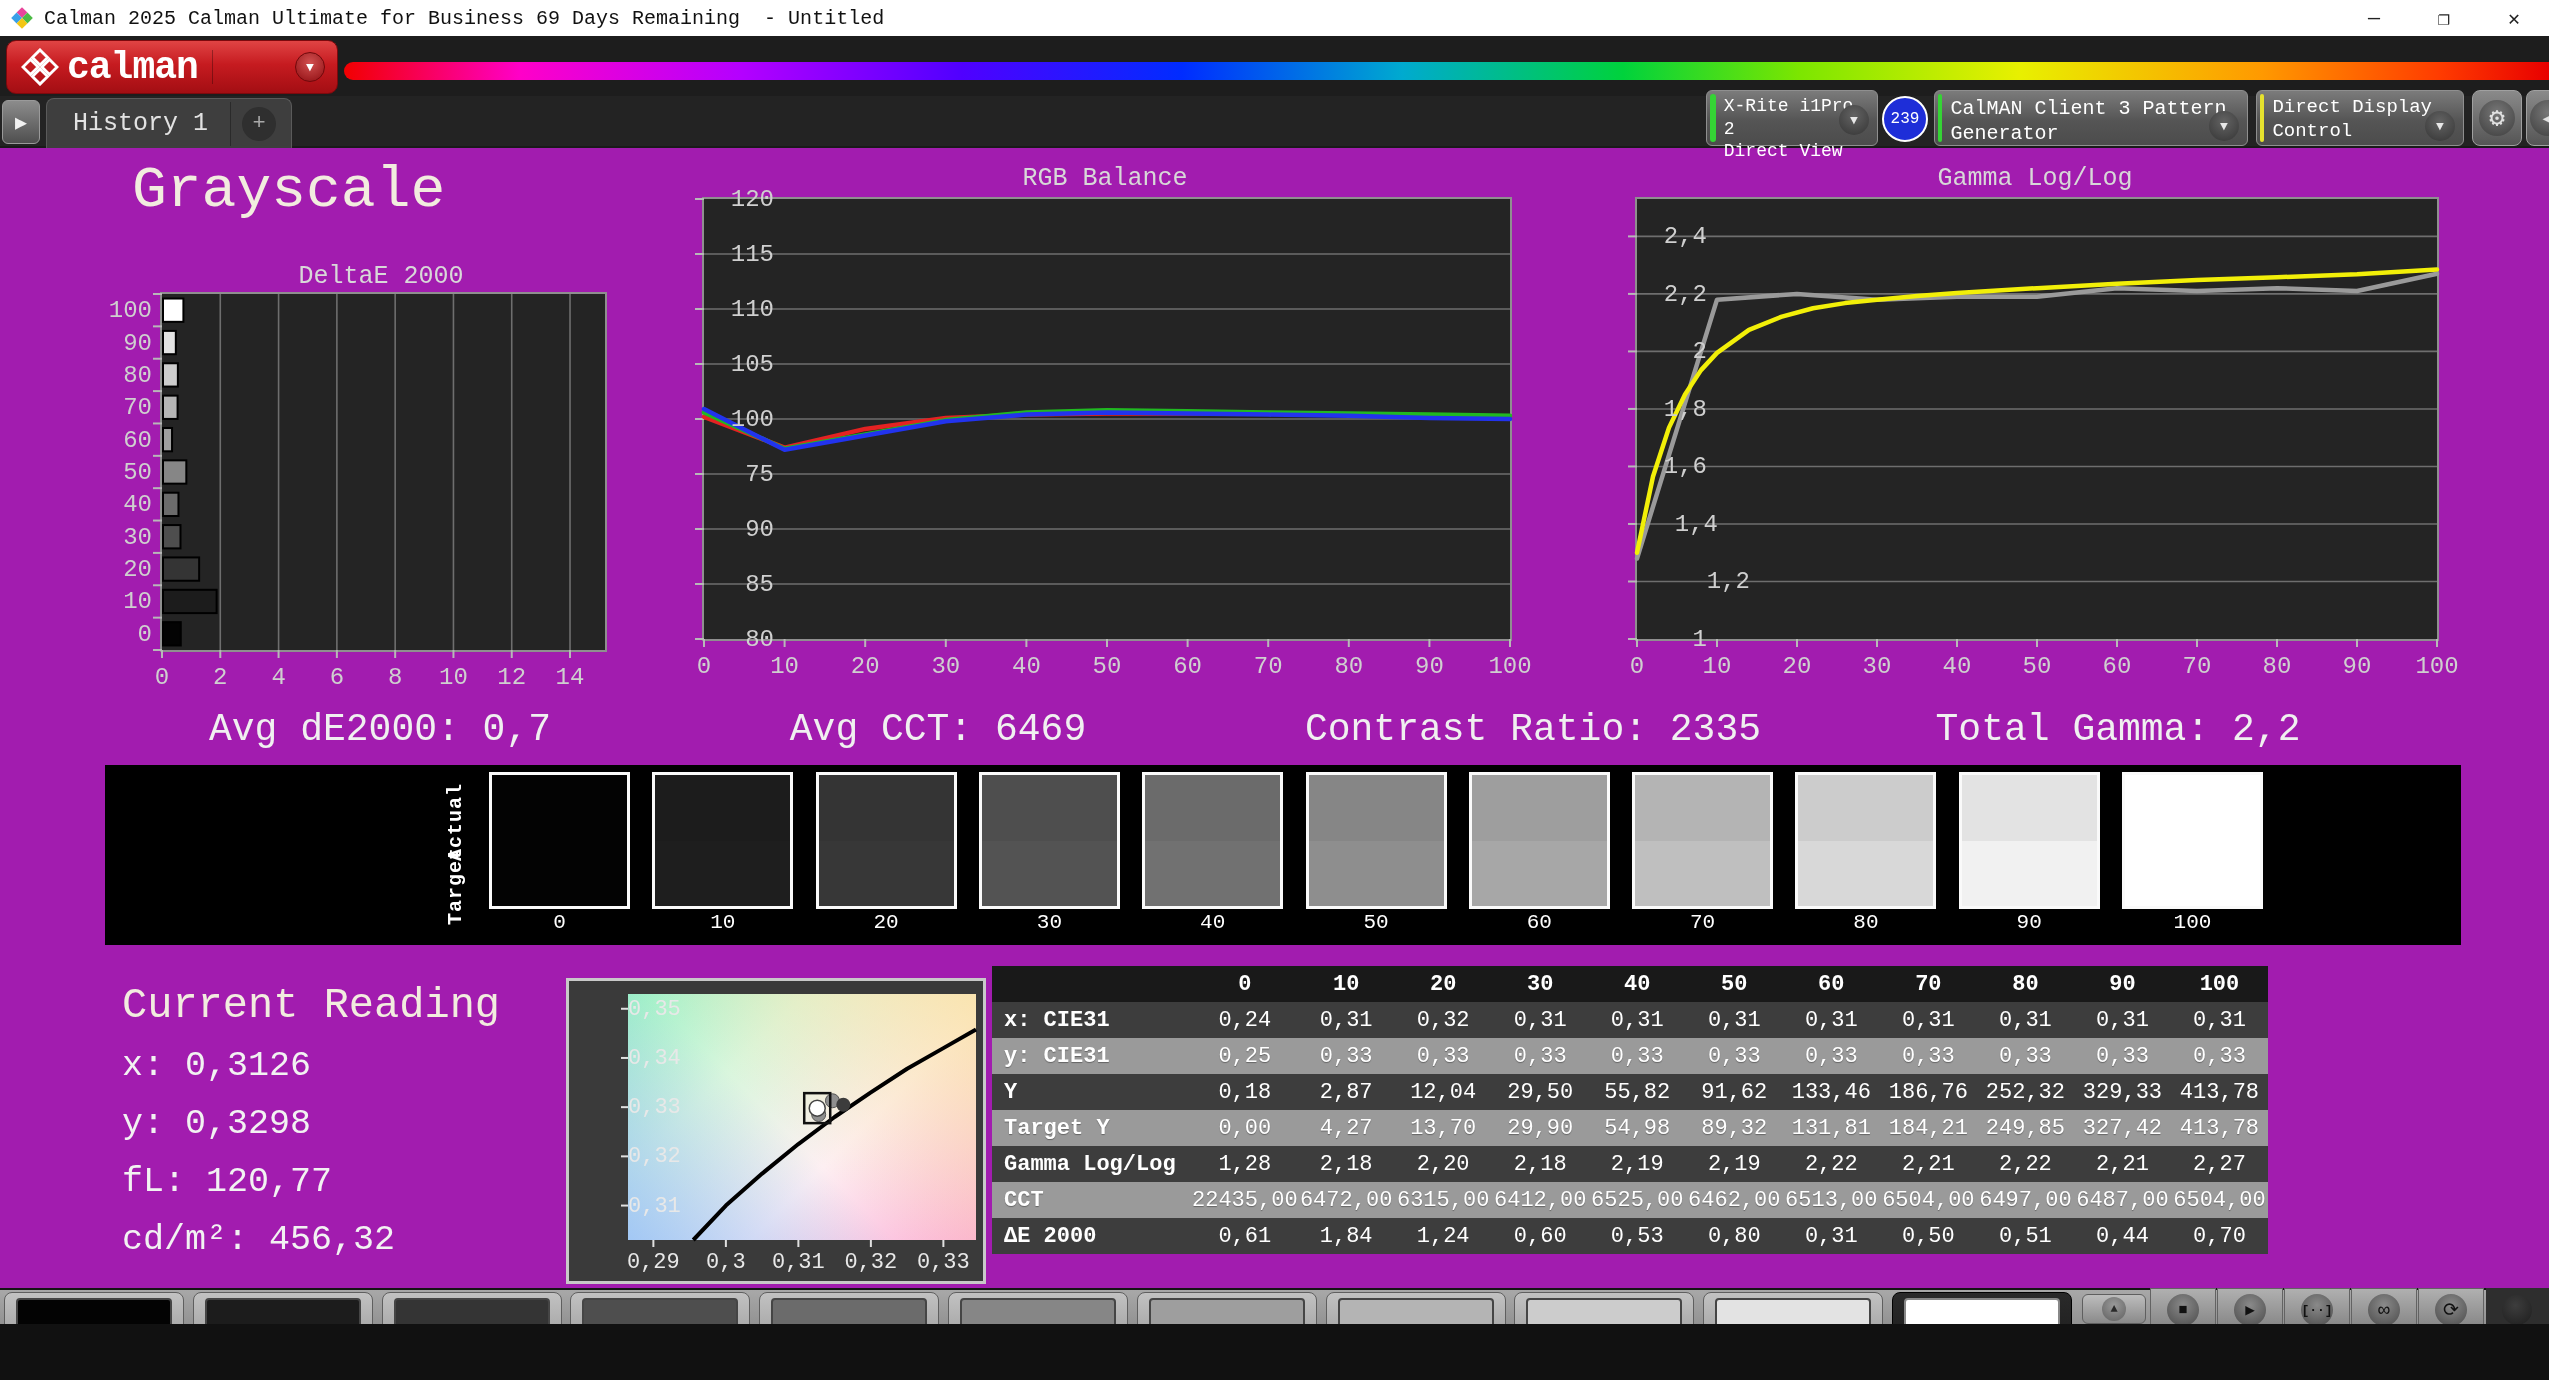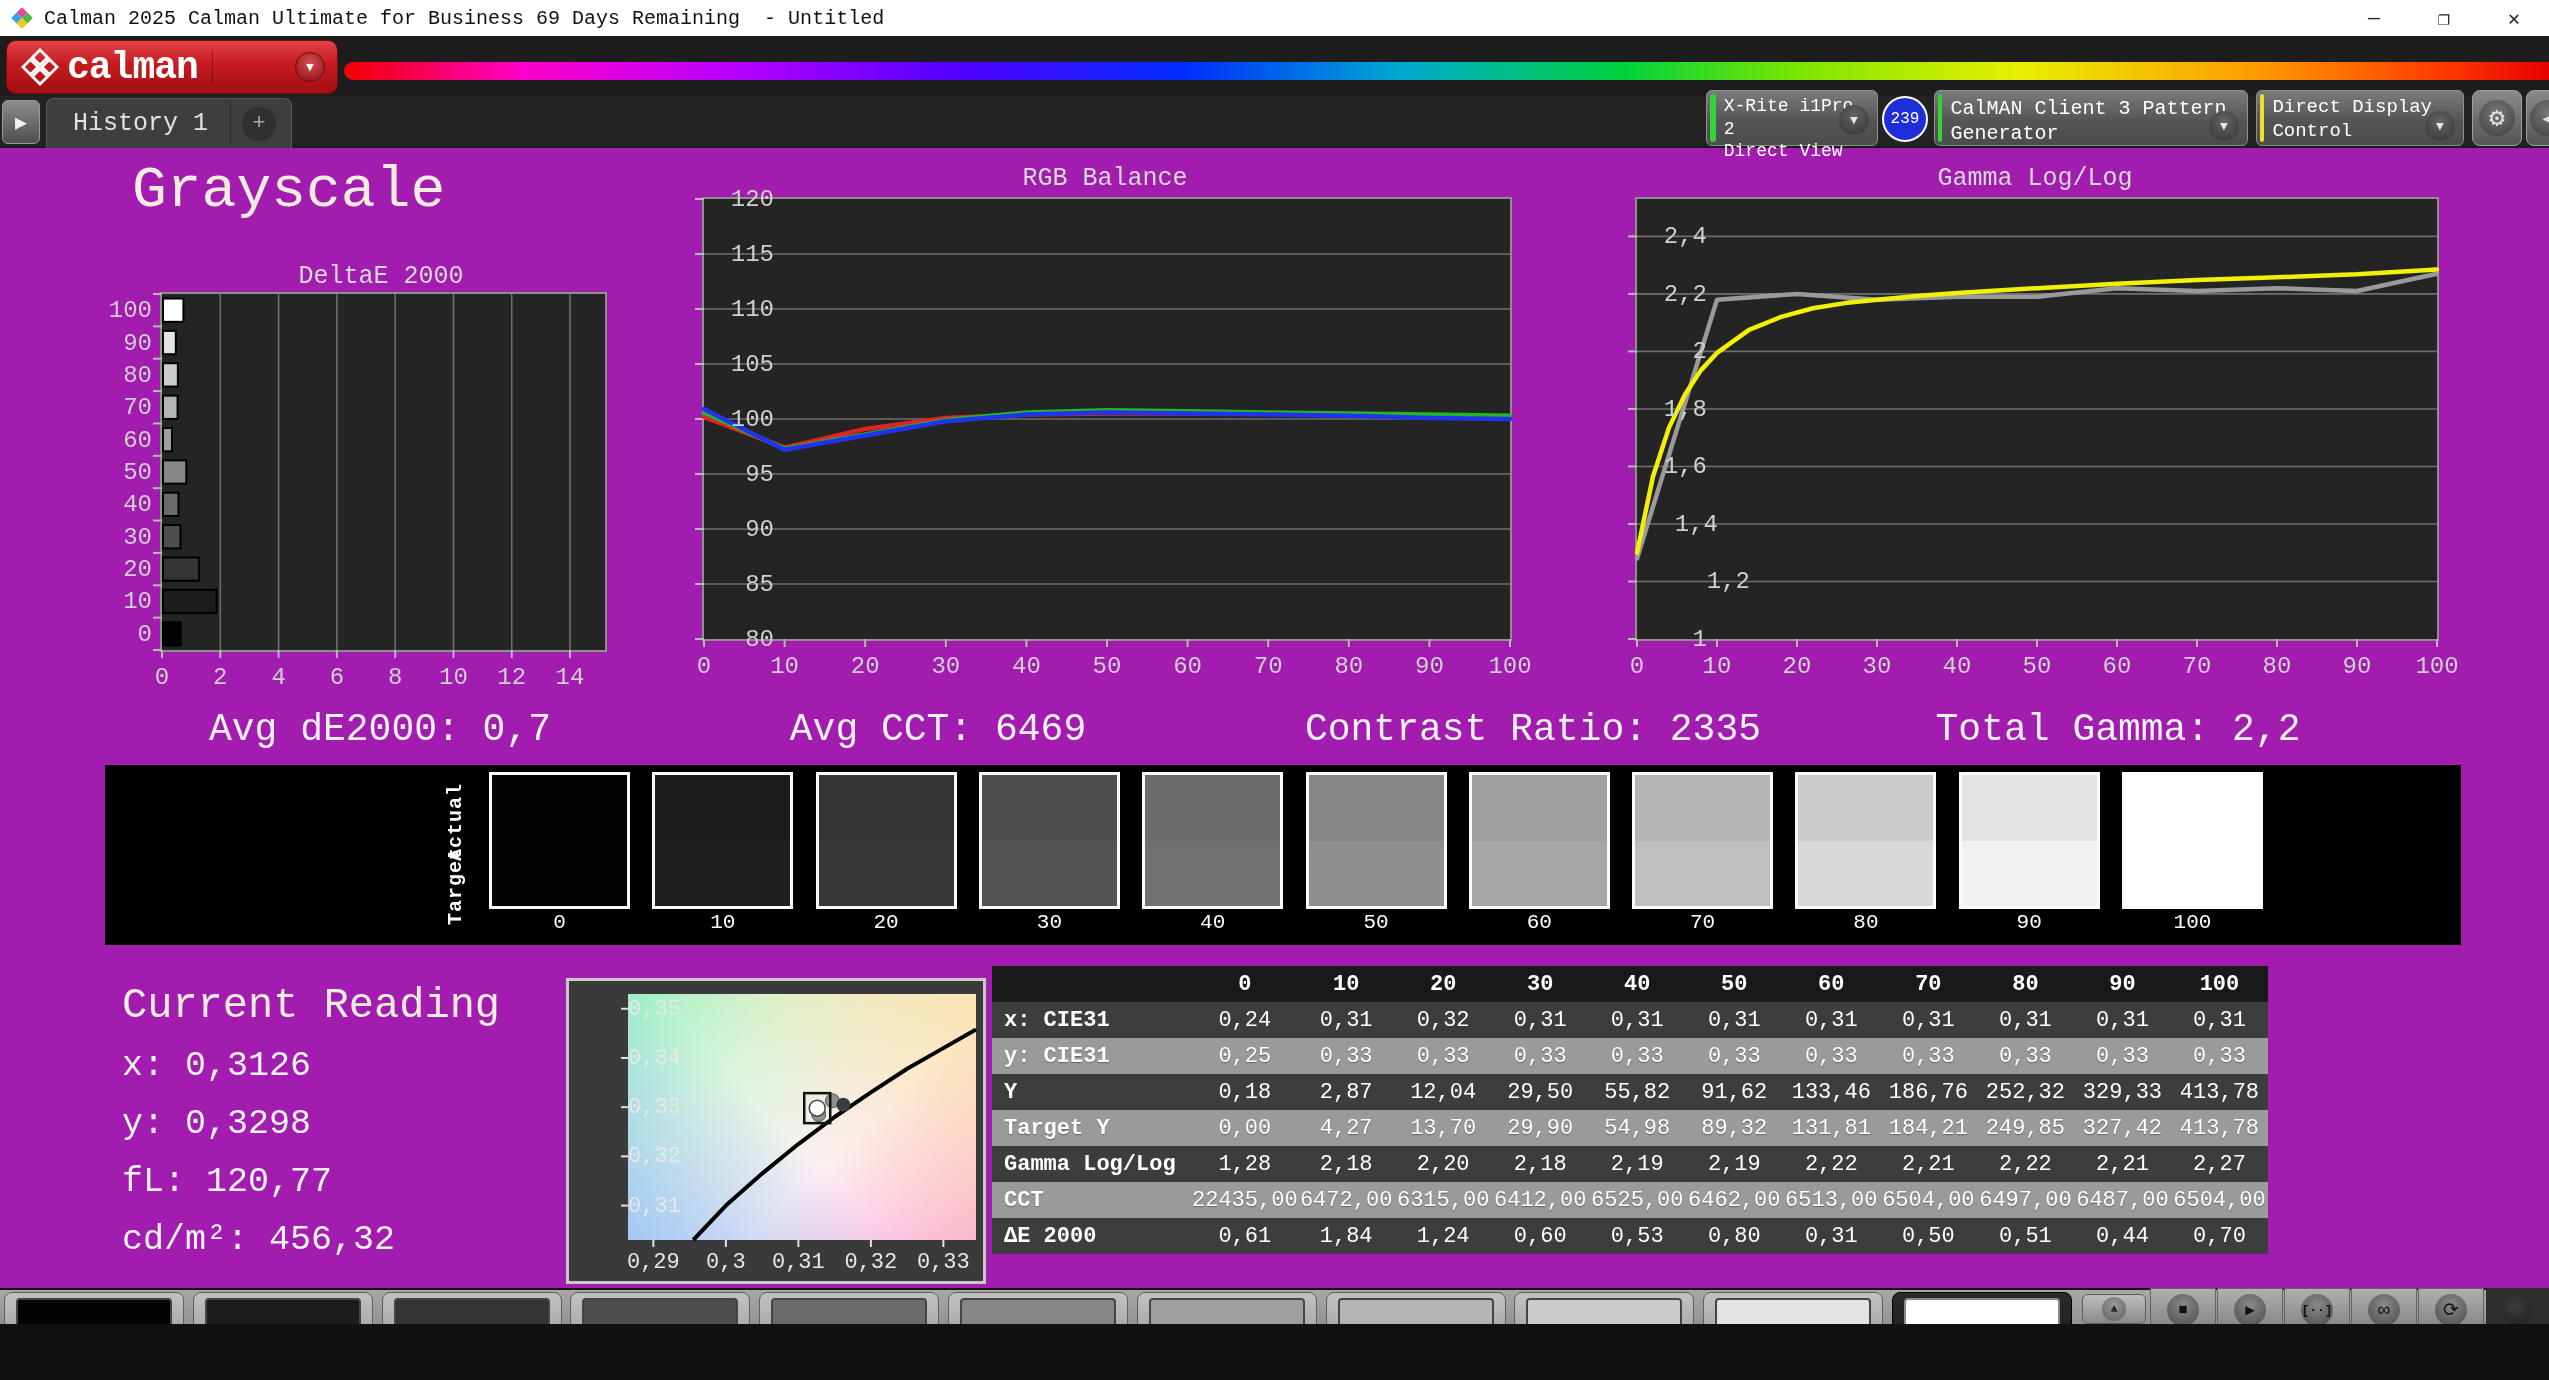--- a/index.html
+++ b/index.html
@@ -324,21 +324,21 @@
         <line x1="644.8000000000001" y1="440" x2="644.8000000000001" y2="448" stroke="#b8b8b8" stroke-width="2"></line>
         <line x1="725.4" y1="440" x2="725.4" y2="448" stroke="#b8b8b8" stroke-width="2"></line>
         <line x1="806" y1="440" x2="806" y2="448" stroke="#b8b8b8" stroke-width="2"></line>
         <polyline points="0,217.79999999999995 80.60000000000001,248.59999999999994 161.20000000000002,229.90000000000006 241.79999999999998,218.90000000000006 322.40000000000003,215.59999999999994 403,214.50000000000003 483.59999999999997,214.50000000000003 564.1999999999999,214.50000000000003 644.8000000000001,215.59999999999994 725.4,216.70000000000002 806,217.79999999999995" fill="none" stroke="#e42222" stroke-width="4.5" stroke-linejoin="round" stroke-linecap="round"></polyline>
         <polyline points="0,213.40000000000003 80.60000000000001,249.70000000000002 161.20000000000002,235.40000000000006 241.79999999999998,221.09999999999994 322.40000000000003,213.40000000000003 403,211.20000000000005 483.59999999999997,212.29999999999995 564.1999999999999,213.40000000000003 644.8000000000001,214.50000000000003 725.4,215.59999999999994 806,216.70000000000002" fill="none" stroke="#21b821" stroke-width="4.5" stroke-linejoin="round" stroke-linecap="round"></polyline>
         <polyline points="0,210.0999999999999 80.60000000000001,250.79999999999998 161.20000000000002,236.5 241.79999999999998,222.20000000000002 322.40000000000003,215.59999999999994 403,213.40000000000003 483.59999999999997,214.50000000000003 564.1999999999999,215.59999999999994 644.8000000000001,216.70000000000002 725.4,218.90000000000006 806,220" fill="none" stroke="#2233ee" stroke-width="4.5" stroke-linejoin="round" stroke-linecap="round"></polyline>
       </svg>
       <span class="tick-y" style="left: 0px; top: 440px;">80</span>
       <span class="tick-y" style="left: 0px; top: 385px;">85</span>
       <span class="tick-y" style="left: 0px; top: 330px;">90</span>
-      <span class="tick-y" style="left: 0px; top: 275px;">95</span>
+      <span class="tick-y" style="left: 0px; top: 275px;">75</span>
       <span class="tick-y" style="left: 0px; top: 220px;">100</span>
       <span class="tick-y" style="left: 0px; top: 165px;">105</span>
       <span class="tick-y" style="left: 0px; top: 110px;">110</span>
       <span class="tick-y" style="left: 0px; top: 55px;">115</span>
       <span class="tick-y" style="left: 0px; top: 0px;">120</span>
       <span class="tick-x" style="left: 0px; top: 442px;">0</span>
       <span class="tick-x" style="left: 80.6px; top: 442px;">10</span>
       <span class="tick-x" style="left: 161.2px; top: 442px;">20</span>
       <span class="tick-x" style="left: 241.8px; top: 442px;">30</span>
       <span class="tick-x" style="left: 322.4px; top: 442px;">40</span>

